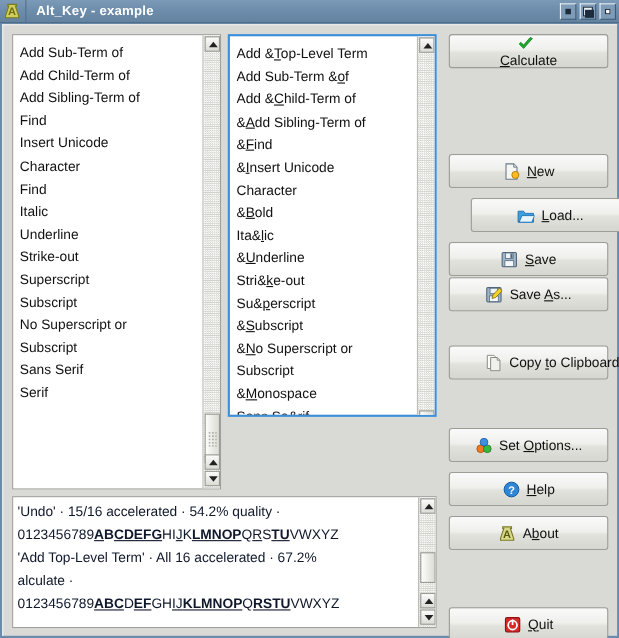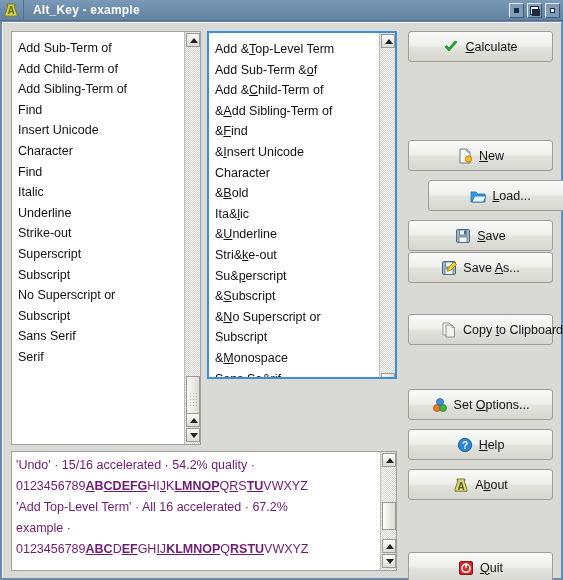--- a/index.html
+++ b/index.html
@@ -221,21 +221,21 @@
   }
   #textarea .ta-inner {
     position: absolute;
     left: 0; top: 0; bottom: 0; right: 16px;
     padding: 3px 0 0 4px;
     box-sizing: border-box;
     overflow: hidden;
   }
   .ta-line {
     font-size: 12.5px;
-    color: #701a75;
+    color: #0f172a;
     line-height: 21px;
     height: 21px;
     white-space: nowrap;
   }
   .ta-line b { font-weight: bold; }
   .ta-line u { text-decoration: underline; }
   .ta-line b u, .ta-line u b { font-weight: bold; text-decoration: underline; }
 </style>
 </head>
 <body>
@@ -337,38 +337,38 @@
           <span class="sb-arrow-down"></span>
         </div>
       </div>
     </div>
 
     <div id="textarea">
       <div class="ta-inner">
           <div class="ta-line">'Undo' · 15/16 accelerated · 54.2% quality ·</div>
           <div class="ta-line">0123456789<b><u>A</u></b><b>B</b><b><u>CDEFG</u></b>HI<u>J</u>K<b><u>LMNOP</u></b>Q<u>R</u>S<b><u>TU</u></b>VWXYZ</div>
           <div class="ta-line">'Add Top-Level Term' · All 16 accelerated · 67.2%</div>
-          <div class="ta-line">example ·</div>
+          <div class="ta-line">alculate ·</div>
           <div class="ta-line">0123456789<b><u>ABC</u></b>D<b><u>EF</u></b>GH<u>IJ</u><b><u>KLMNOP</u></b>Q<b><u>RSTU</u></b>VWXYZ</div>
         </div>
       <div class="vscroll">
         <div class="sb-btn" style="top:1px;">
           <span class="sb-arrow-up"></span>
         </div>
         <div class="sb-thumb" style="top:50px; height:28px;"></div>
         <div class="sb-btn" style="top:87px;">
           <span class="sb-arrow-up"></span>
         </div>
         <div class="sb-btn" style="top:102px;">
           <span class="sb-arrow-down"></span>
         </div>
       </div>
     </div>
 
-    <div class="btn" style="top:8px;">
+    <div class="btn" style="top:8px;flex-direction:column;">
       <span class="bicon ic-check">
         <svg width="16" height="16" viewBox="0 0 16 16">
           <path d="M2 8 L6 12 L14 3 L12 2 L6 9 L3.5 6.5 Z" fill="#1faa2e" stroke="#0d7a1c" stroke-width="0.7"></path>
         </svg>
       </span>
       <span class="blabel"><u>C</u>alculate</span>
     </div>
 
     <div class="btn" style="top:117px;">
       <span class="bicon ic-new">

